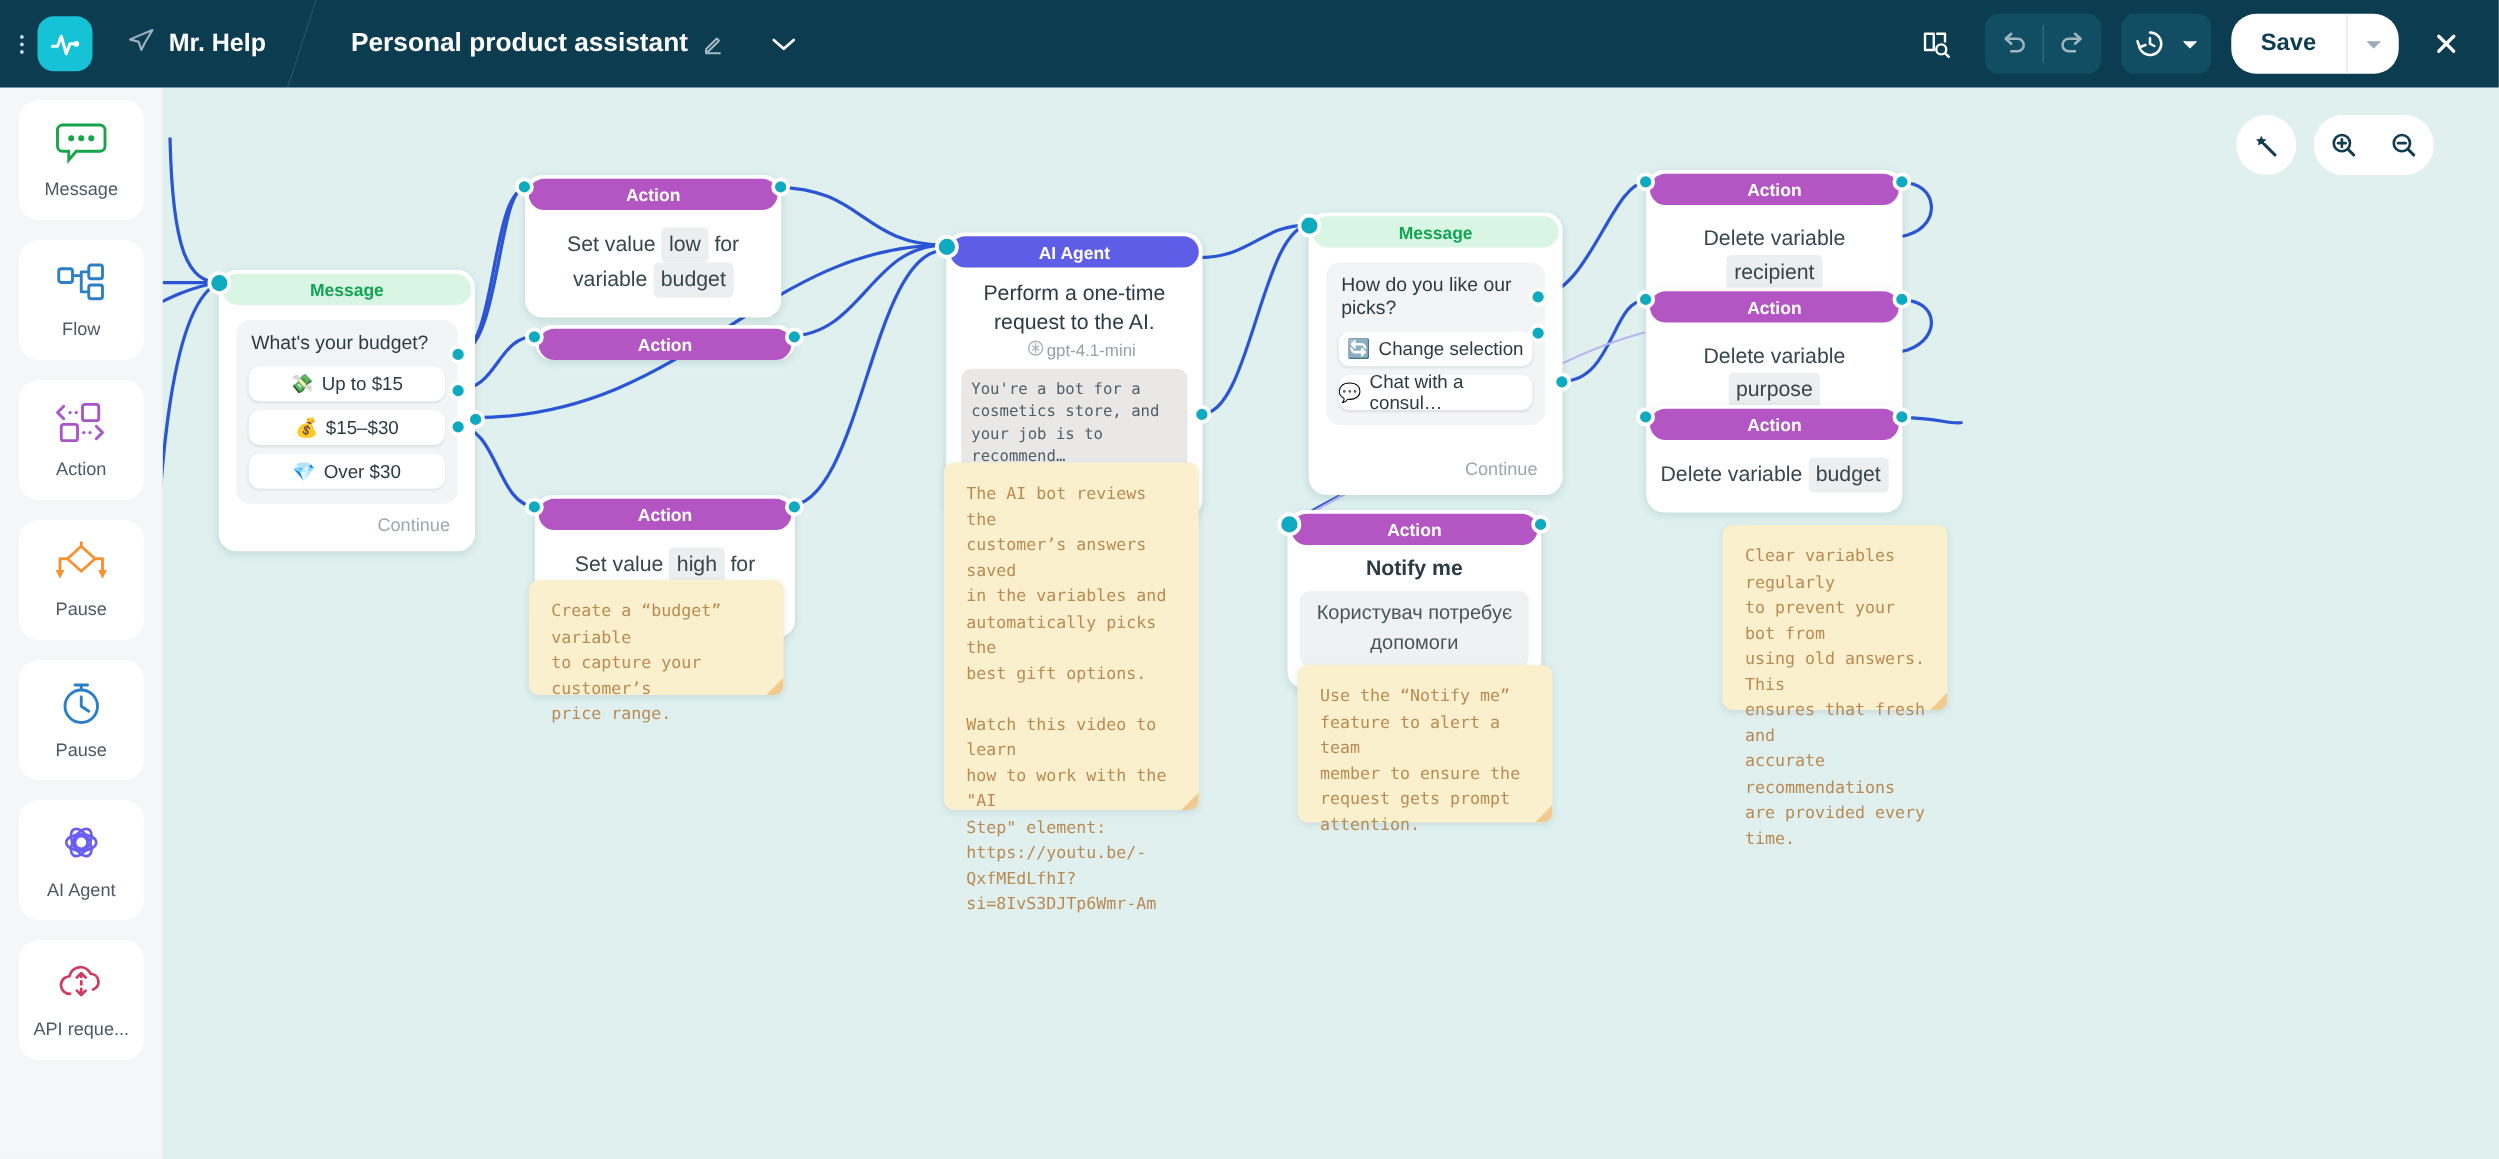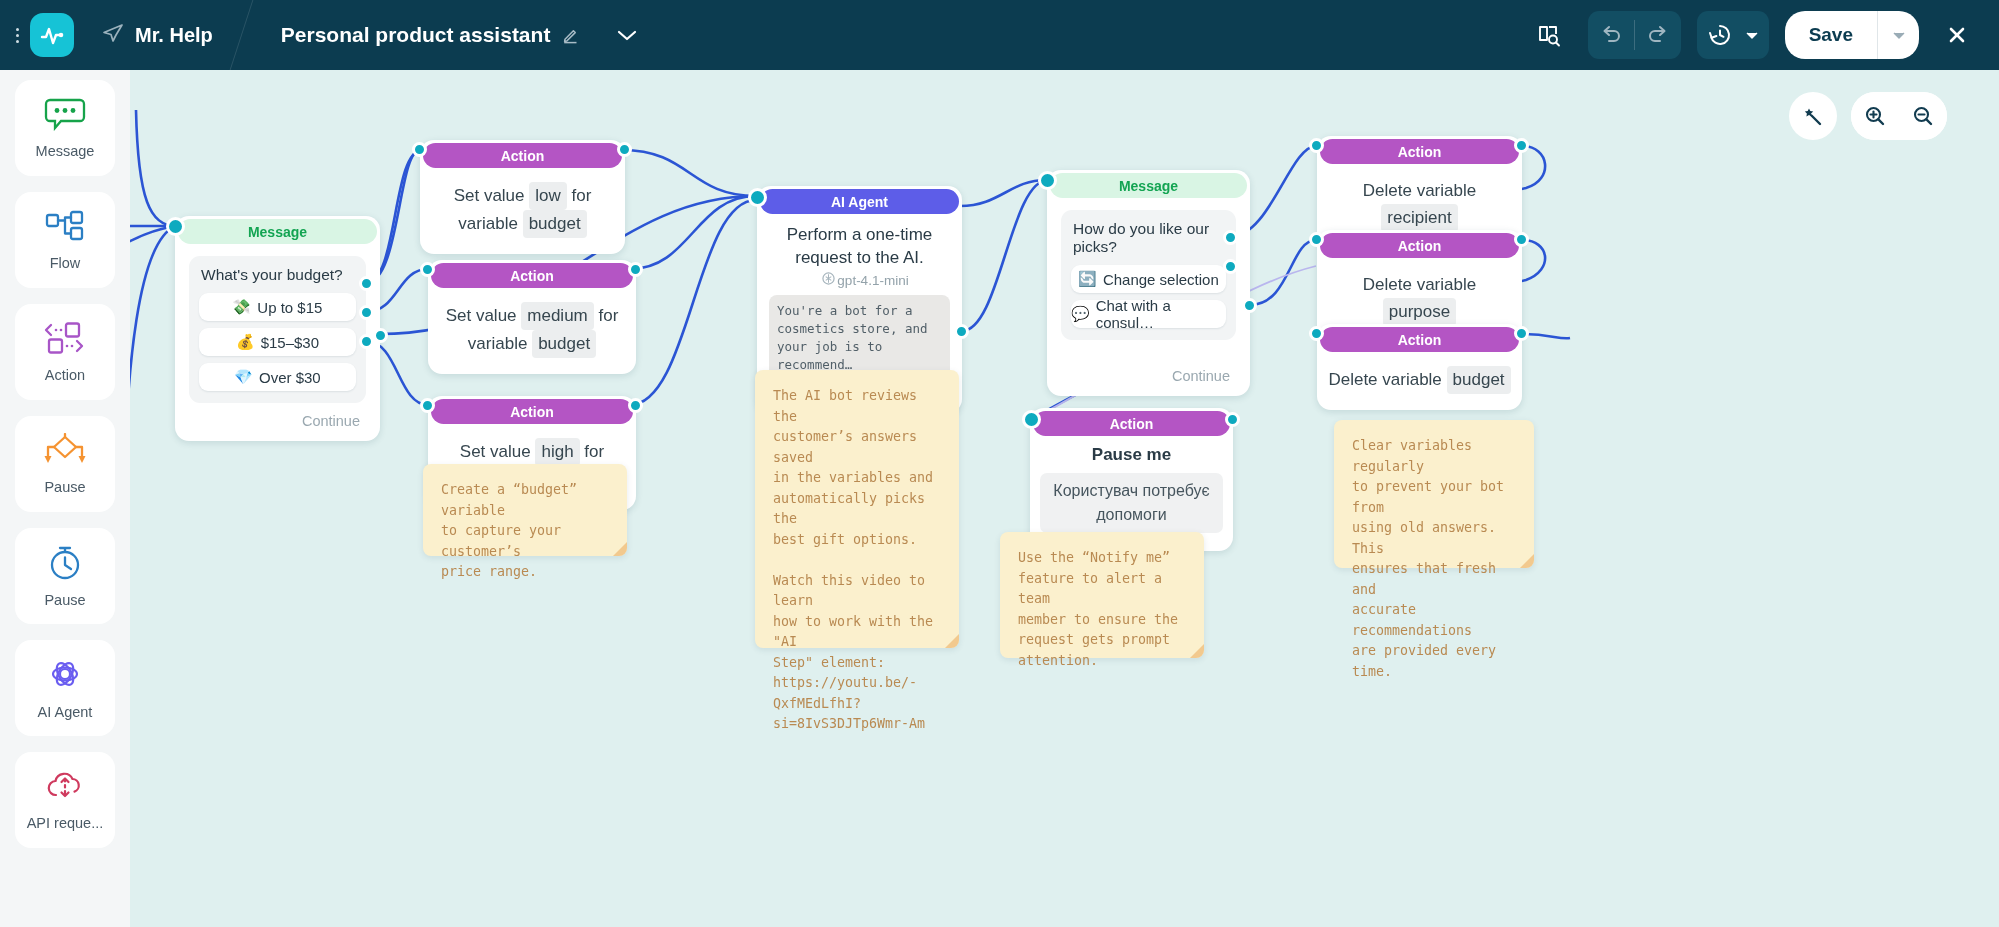--- a/index.html
+++ b/index.html
@@ -483,26 +483,20 @@
       <span class="chip">low</span>
       <span>for variable</span>
       <span class="chip">budget</span>
     </div>
   </div>
   <div class="dot dot-sm" style="left:282px; top:72px;"></div>
   <div class="dot dot-sm" style="left:487px; top:72px;"></div>
 
   <div class="node" style="left:298px; top:190px; width:208px;">
     <div class="node-hd hd-action">Action</div>
-    <div class="act-txt">
-      <span>Set value</span>
-      <span class="chip">medium</span>
-      <span>for variable</span>
-      <span class="chip">budget</span>
-    </div>
   </div>
   <div class="dot dot-sm" style="left:290px; top:192px;"></div>
   <div class="dot dot-sm" style="left:498px; top:192px;"></div>
 
   <div class="node" style="left:298px; top:326px; width:208px;">
     <div class="node-hd hd-action">Action</div>
     <div class="act-txt">
       <span>Set value</span>
       <span class="chip">high</span>
       <span>for variable</span>
@@ -559,21 +553,21 @@
     </div>
   </div>
   <div class="dot" style="left:908px; top:101px;"></div>
   <div class="dot dot-sm" style="left:1093px; top:160px;"></div>
   <div class="dot dot-sm" style="left:1093px; top:189px;"></div>
   <div class="dot dot-sm" style="left:1112px; top:228px;"></div>
 
   <div class="node" style="left:900px; top:338px; width:203px;">
     <div class="node-hd hd-action">Action</div>
     <div style="padding-bottom:14px">
-      <div class="notify-title">Pause me</div>
+      <div class="notify-title">Notify me</div>
       <div class="notify-body">Користувач потребує допомоги</div>
     </div>
   </div>
   <div class="dot" style="left:892px; top:340px;"></div>
   <div class="dot dot-sm" style="left:1095px; top:342px;"></div>
 
   <div class="node" style="left:1187px; top:66px; width:205px;">
     <div class="node-hd hd-action">Action</div>
     <div class="act-txt">
       <span>Delete variable</span>
@@ -613,26 +607,26 @@
 automatically picks the
 best gift options.
 
 Watch this video to learn
 how to work with the "AI
 Step" element:
 https://youtu.be/-
 QxfMEdLfhI?
 si=8IvS3DJTp6Wmr-Am</div>
 
-  <div class="note" style="left:870px; top:462px; width:204px; height:126px;">Use the “Notify me”
+  <div class="note" style="left:908px; top:462px; width:204px; height:126px;">Use the “Notify me”
 feature to alert a team
 member to ensure the
 request gets prompt
 attention.</div>
 
-  <div class="note" style="left:1204px; top:350px; width:200px; height:148px;">Clear variables regularly
+  <div class="note" style="left:1248px; top:350px; width:180px; height:148px;">Clear variables regularly
 to prevent your bot from
 using old answers. This
 ensures that fresh and
 accurate recommendations
 are provided every time.</div>
 
 </div>
 
 </body></html>

